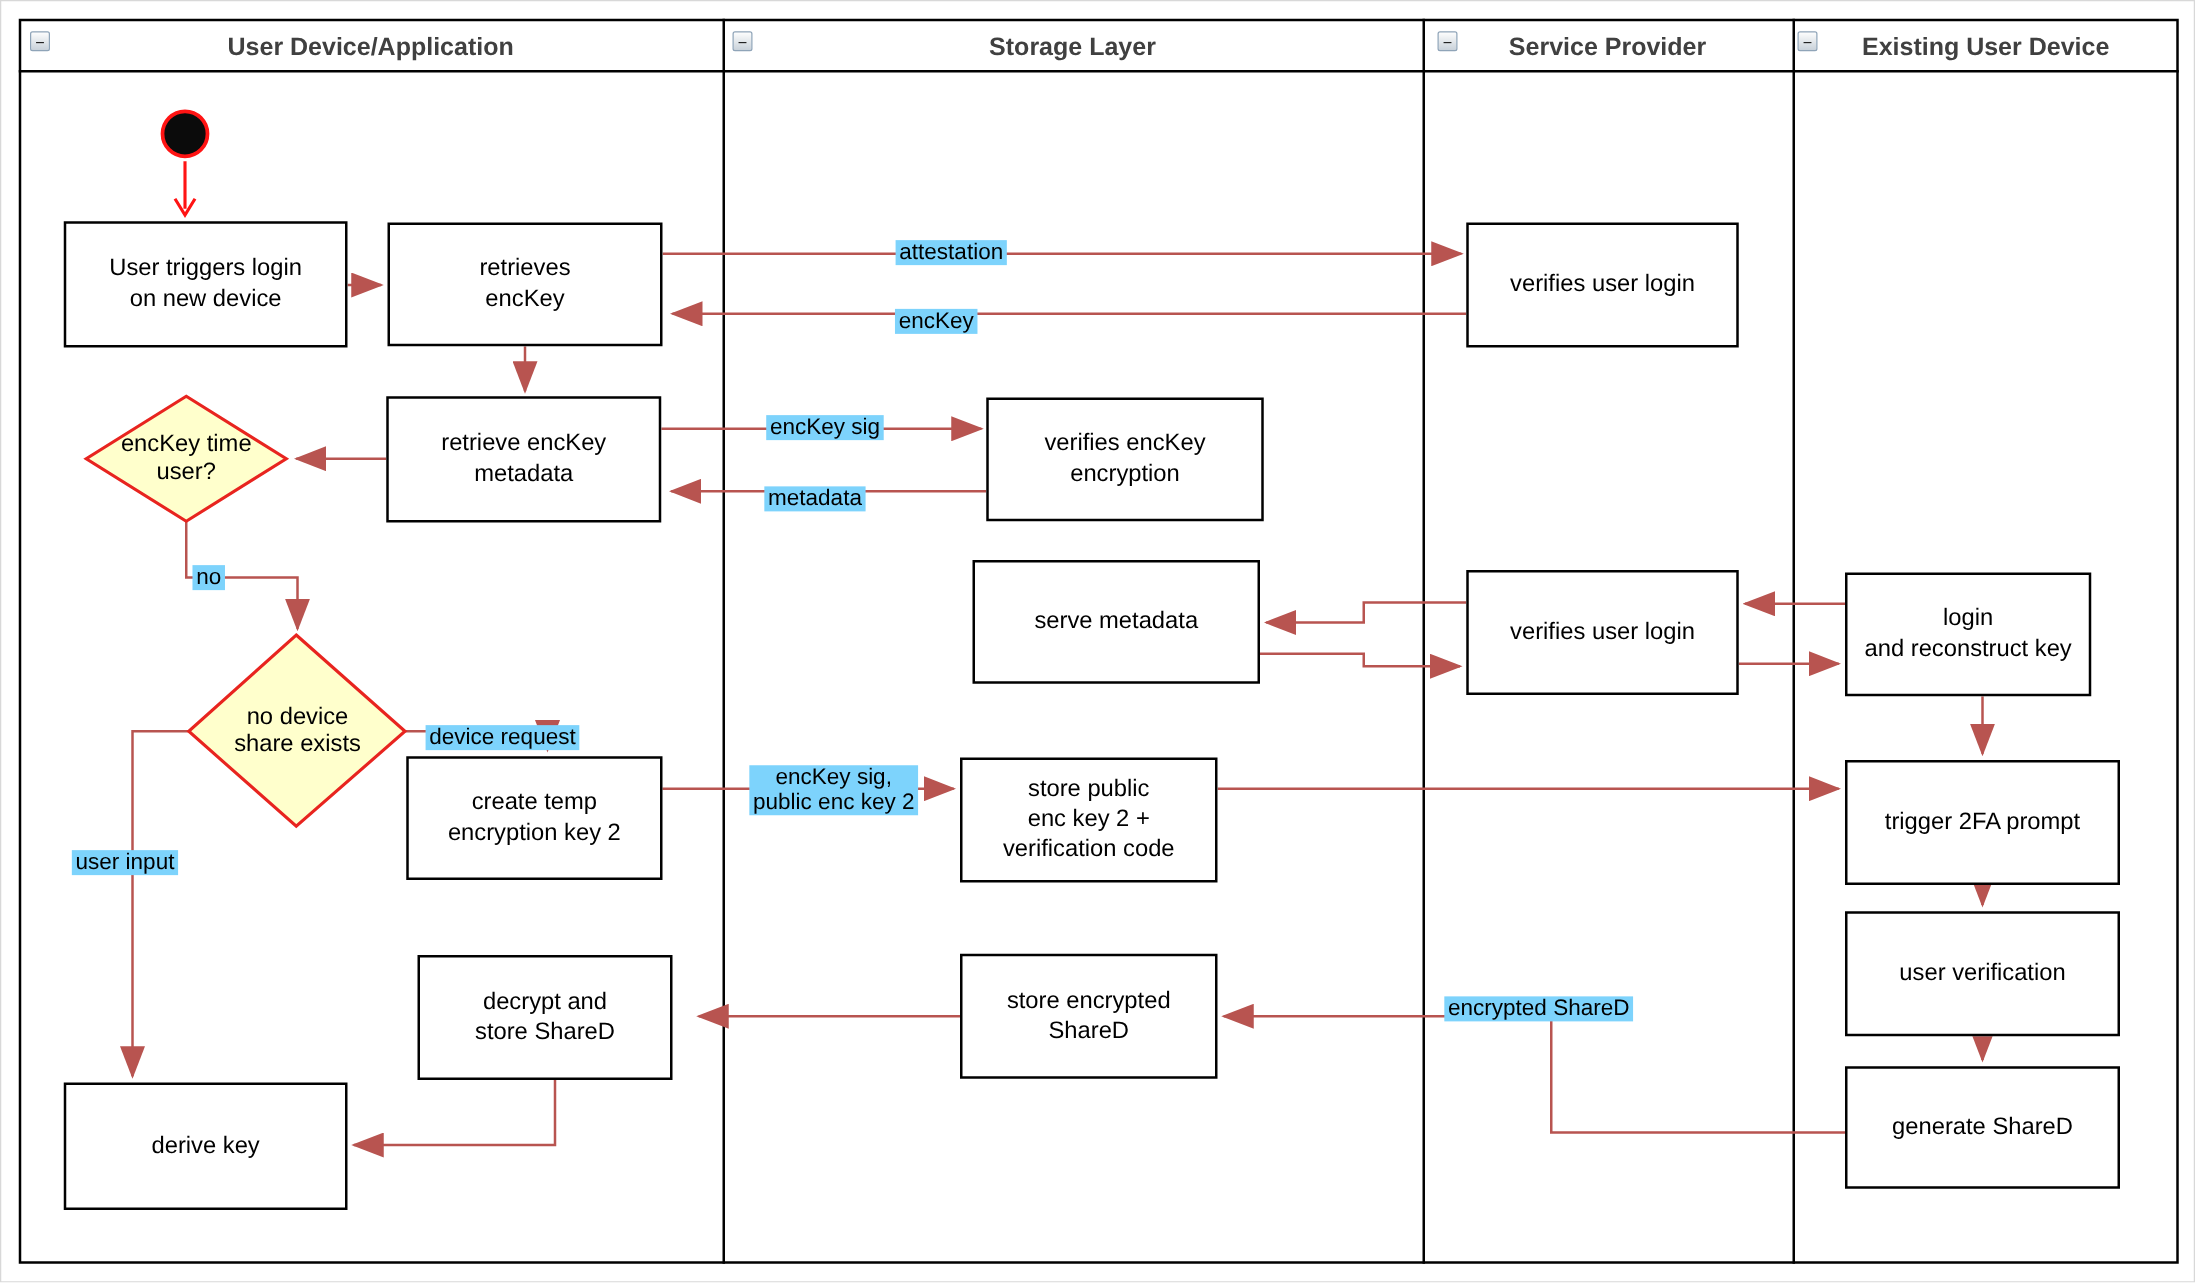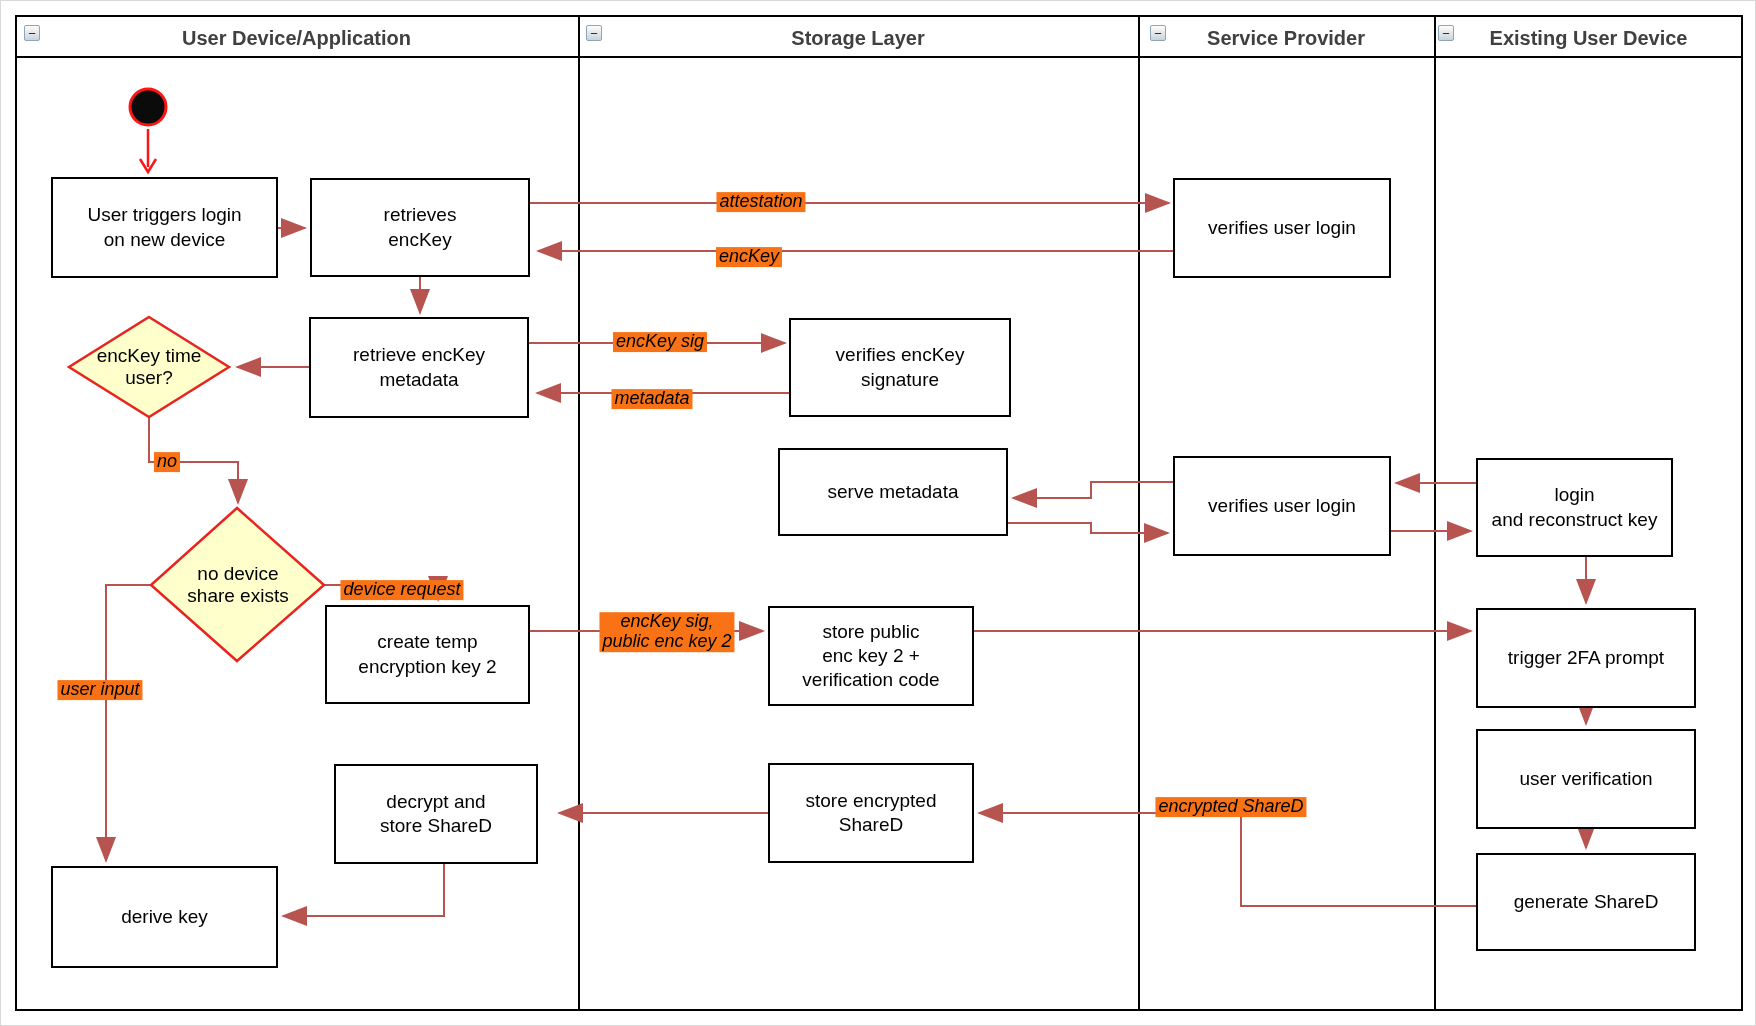--- a/index.html
+++ b/index.html
@@ -17,23 +17,23 @@
             background:linear-gradient(#fdfdfd,#c9d2da);border-radius:2px;
             display:flex;align-items:center;justify-content:center;
             font-size:13px;line-height:1;color:#222;box-sizing:border-box;cursor:pointer;}
   
   .node{position:absolute;background:#fff;border:2px solid #000;box-sizing:border-box;
         display:flex;align-items:center;justify-content:center;text-align:center;
         font-size:19px;line-height:1.28;color:#000;white-space:pre-line;}
   .dlabel{position:absolute;transform:translate(-50%,-50%);text-align:center;
           font-size:19px;line-height:1.15;color:#000;white-space:pre-line;pointer-events:none;}
   
-  .elabel{position:absolute;transform:translate(-50%,-50%);background:#f97316;
+  .elabel{position:absolute;transform:translate(-50%,-50%);background:#7dd3fc;
           padding:0 3px;font-size:18px;line-height:1.1;color:#000;text-align:center;
-          white-space:pre-line;font-style:italic;}
+          white-space:pre-line;}
   svg#wires{position:absolute;left:0;top:0;pointer-events:none;}
   .edge{stroke:var(--edge);stroke-width:2;fill:none;}
   .edge-start{stroke:var(--start);stroke-width:2.5;fill:none;}
   .diamond{fill:var(--decision_fill);stroke:var(--decision_border);stroke-width:2.5;}
   #arrowhead path{fill:var(--edge);}
   .startnode{fill:#0b0b0b;stroke:var(--start);stroke-width:3;}
 </style>
 </head>
 <body>
 
@@ -101,22 +101,22 @@
 share exists</div>
 
   <div class="node" style="left:50px;top:176px;width:227px;height:101px">User triggers login
 on new device</div>
   <div class="node" style="left:309px;top:177px;width:220px;height:99px">retrieves
 encKey</div>
   <div class="node" style="left:1172px;top:177px;width:218px;height:100px">verifies user login</div>
   <div class="node" style="left:308px;top:316px;width:220px;height:101px">retrieve encKey
 metadata</div>
   <div class="node" style="left:788px;top:317px;width:222px;height:99px">verifies encKey
-signature</div>
-  <div class="node" style="left:777px;top:447px;width:230px;height:88px">serve metadata</div>
+encryption</div>
+  <div class="node" style="left:777px;top:447px;width:230px;height:99px">serve metadata</div>
   <div class="node" style="left:1172px;top:455px;width:218px;height:100px">verifies user login</div>
   <div class="node" style="left:1475px;top:457px;width:197px;height:99px">login
 and reconstruct key</div>
   <div class="node" style="left:324px;top:604px;width:205px;height:99px">create temp
 encryption key 2</div>
   <div class="node" style="left:767px;top:605px;width:206px;height:100px">store public
 enc key 2 +
 verification code</div>
   <div class="node" style="left:1475px;top:607px;width:220px;height:100px">trigger 2FA prompt</div>
   <div class="node" style="left:1475px;top:728px;width:220px;height:100px">user verification</div>

